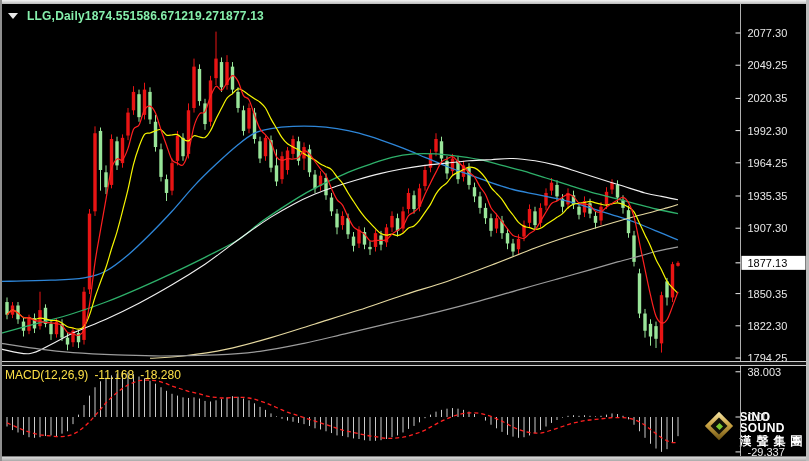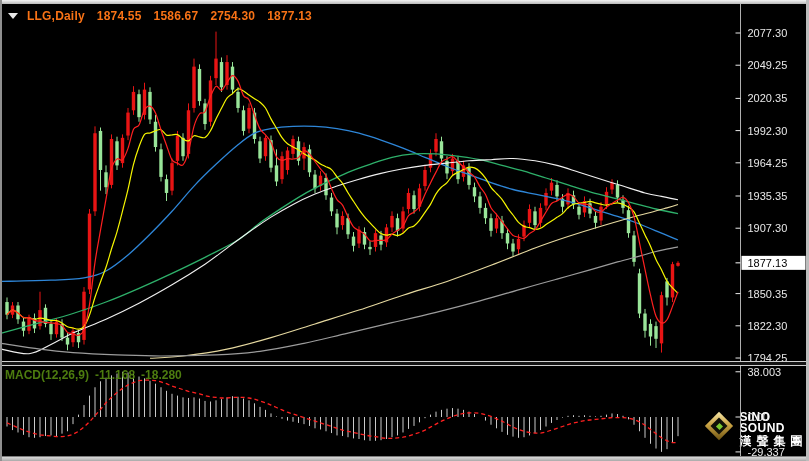--- a/index.html
+++ b/index.html
@@ -12,27 +12,27 @@
             background:linear-gradient(#d9d9d9,#a9a9a9);border-top:1px solid #7d7d7d;box-sizing:border-box;z-index:6;}
   .edge-left{position:absolute;left:0;top:0;width:2px;height:461px;background:#8f8f8f;z-index:6;}
   .edge-right{position:absolute;left:806px;top:0;width:3px;height:461px;background:#bdbdbd;z-index:6;}
   
   .panel-divider{position:absolute;left:0;top:361px;width:809px;height:5px;z-index:5;
             background:linear-gradient(#cfcfcf 0 1px,#141414 1px 4px,#cfcfcf 4px 5px);}
   
   #chart-svg{position:absolute;left:0;top:0;z-index:3;}
   
   .titlebar{position:absolute;left:8px;top:9px;z-index:4;display:flex;align-items:center;
-            color:#f97316;font-size:12px;font-weight:700;letter-spacing:.2px;}
+            color:#86efac;font-size:12px;font-weight:700;letter-spacing:.2px;}
   .tri{width:0;height:0;border-left:5px solid transparent;border-right:5px solid transparent;
        border-top:6px solid #e8e8e8;margin-right:9px;}
-  .t-num{margin-left:12px;}
+  .t-num{margin-left:0;}
   
-  .macd-label{position:absolute;left:5px;top:368px;z-index:4;color:#4d7c0f;font-size:12px;
-              font-weight:700;display:flex;}
+  .macd-label{position:absolute;left:5px;top:368px;z-index:4;color:#fde047;font-size:12px;
+              font-weight:400;display:flex;}
   .macd-label span{margin-right:6px;}
   
   .logo{position:absolute;left:704px;top:412px;z-index:2;display:flex;align-items:flex-start;color:#fff;}
   .logo-icon{position:relative;width:34px;height:30px;margin-right:5px;}
   .logo-d1{position:absolute;left:5px;top:4px;width:20px;height:20px;transform:rotate(45deg);
            background:linear-gradient(135deg,#f7e7a8 0%,#caa343 45%,#6e5413 100%);}
   .logo-d2{position:absolute;left:9px;top:8px;width:12px;height:12px;transform:rotate(45deg);
            background:#101008;}
   .logo-d3{position:absolute;left:12.5px;top:11.5px;width:5px;height:5px;transform:rotate(45deg);
            background:#7ac930;}
@@ -466,21 +466,21 @@
         <rect x="741.5" y="255.8552110000001" width="64" height="14" fill="#ffffff"></rect>
         <text x="747.5" y="266.8552110000001" fill="#000000" font-size="11">1877.13</text>
       </g>
     </svg>
 
   <div class="titlebar">
     <span class="tri"></span>
     <span>LLG,Daily</span>
     <span class="t-num">1874.55</span>
     <span class="t-num">1586.67</span>
-    <span class="t-num">2754.30</span>
+    <span class="t-num">1219.27</span>
     <span class="t-num">1877.13</span>
   </div>
 
   <div class="macd-label">
     <span>MACD(12,26,9)</span>
     <span>-11.168</span>
     <span>-18.280</span>
   </div>
 
   <div class="logo">

